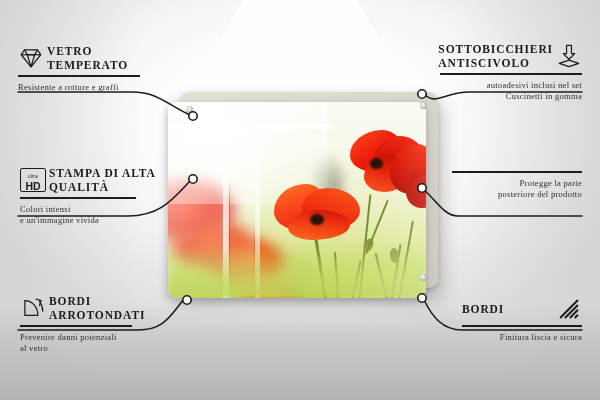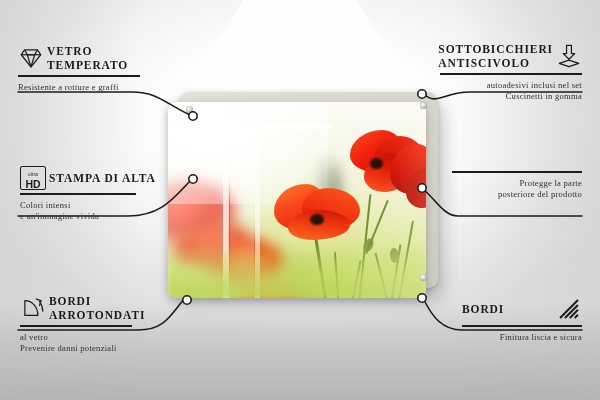--- a/index.html
+++ b/index.html
@@ -288,20 +288,21 @@
   </div>
 
   <div class="feat left" style="left:20px; top:166px; width:116px;">
     <div class="feat-head">
       <div class="feat-ic hd-badge">
         <span class="u">ultra</span>
         <span class="h">HD</span>
       </div>
       <div>
         <div class="feat-title">STAMPA DI ALTA</div>
+        <div class="feat-title">QUALITÀ</div>
       </div>
     </div>
     <div class="feat-rule"></div>
     <div class="feat-sub">
       <div>Colori intensi</div>
       <div>e un'immagine vivida</div>
     </div>
   </div>
 
   <div class="feat left" style="left:20px; top:294px; width:112px;">
@@ -311,22 +312,22 @@
         <path d="M24 8 C27 12 28 16 28 20"></path>
         <path d="M20 5 L26 7 L24 13"></path>
       </svg>
       <div>
         <div class="feat-title">BORDI</div>
         <div class="feat-title">ARROTONDATI</div>
       </div>
     </div>
     <div class="feat-rule"></div>
     <div class="feat-sub">
+      <div>Prevenire danni potenziali</div>
       <div>al vetro</div>
-      <div>Prevenire danni potenziali</div>
     </div>
   </div>
 
   <div class="feat right" style="left:440px; top:42px; width:142px;">
     <div class="feat-head">
       <div style="flex:1 1 auto;">
         <div class="feat-title">SOTTOBICCHIERI</div>
         <div class="feat-title">ANTISCIVOLO</div>
       </div>
       <svg class="feat-ic" viewBox="0 0 32 32" fill="none" stroke="#1b1b1b" stroke-width="1.5" stroke-linejoin="round">

